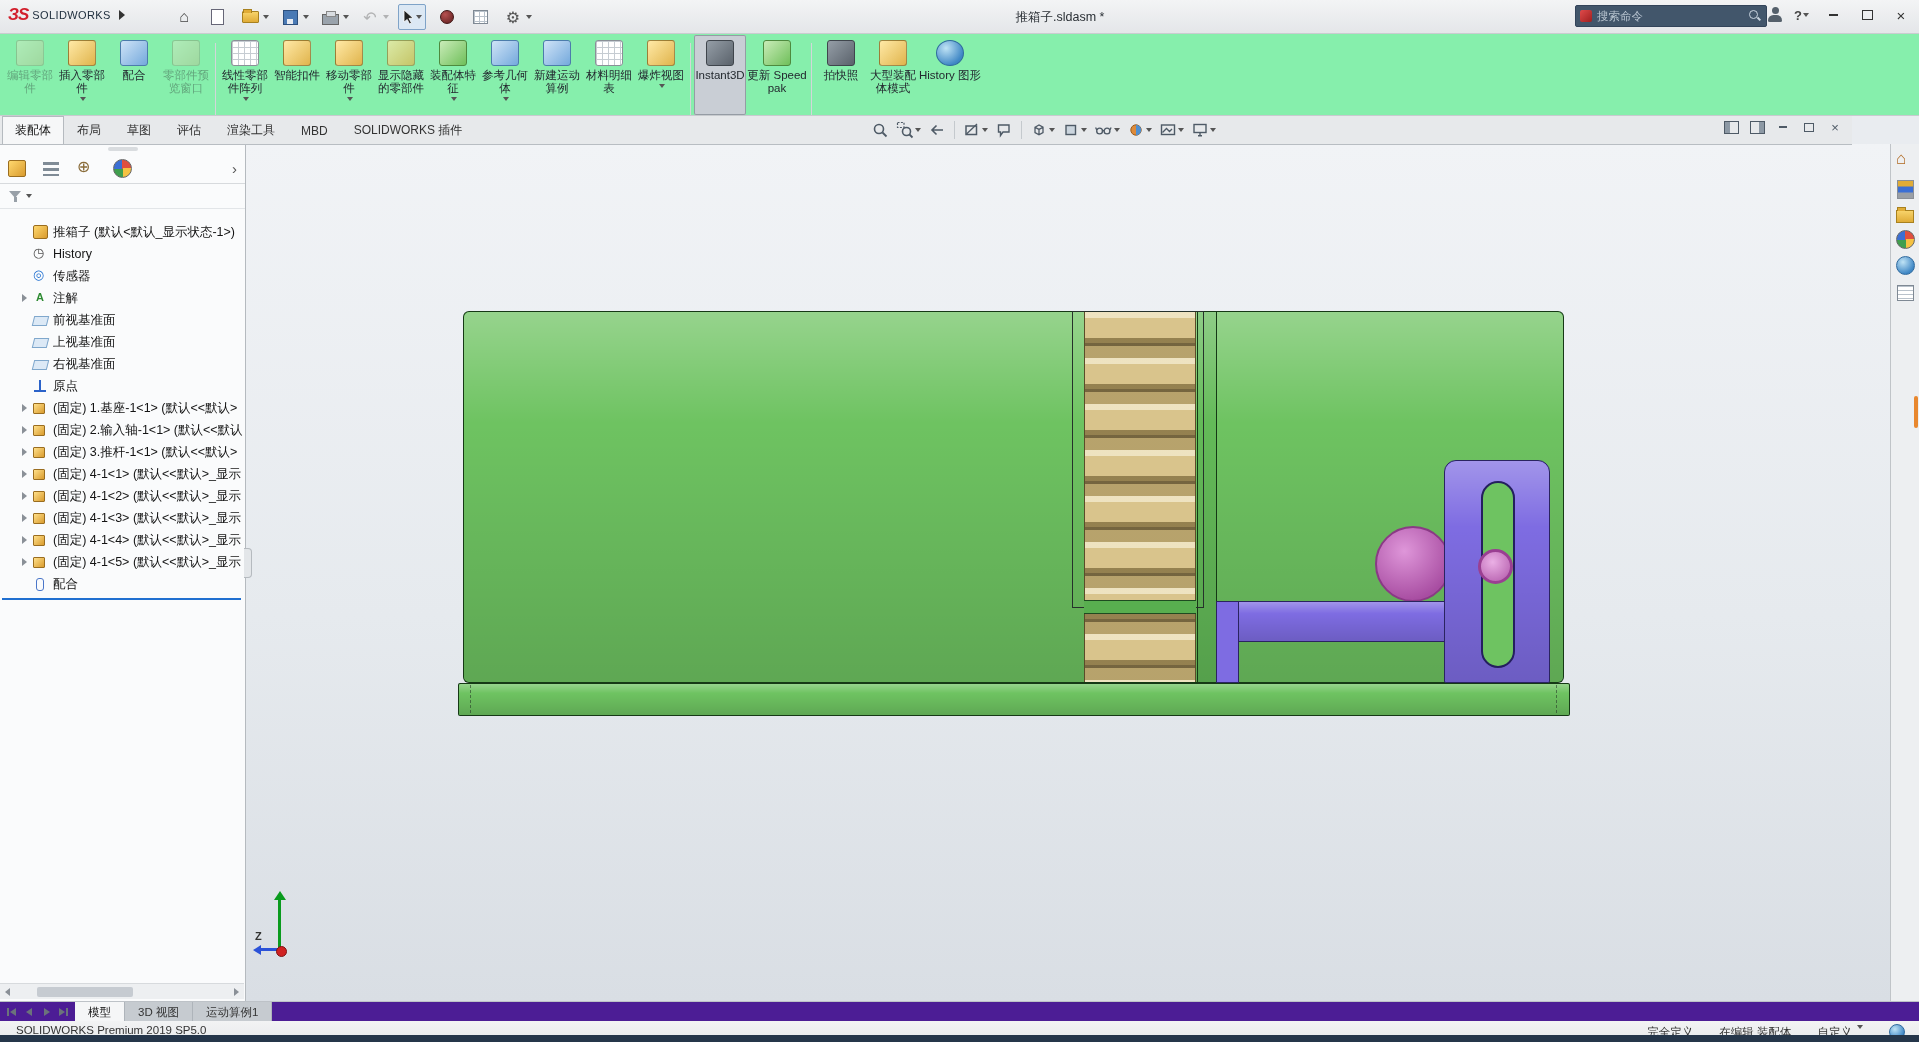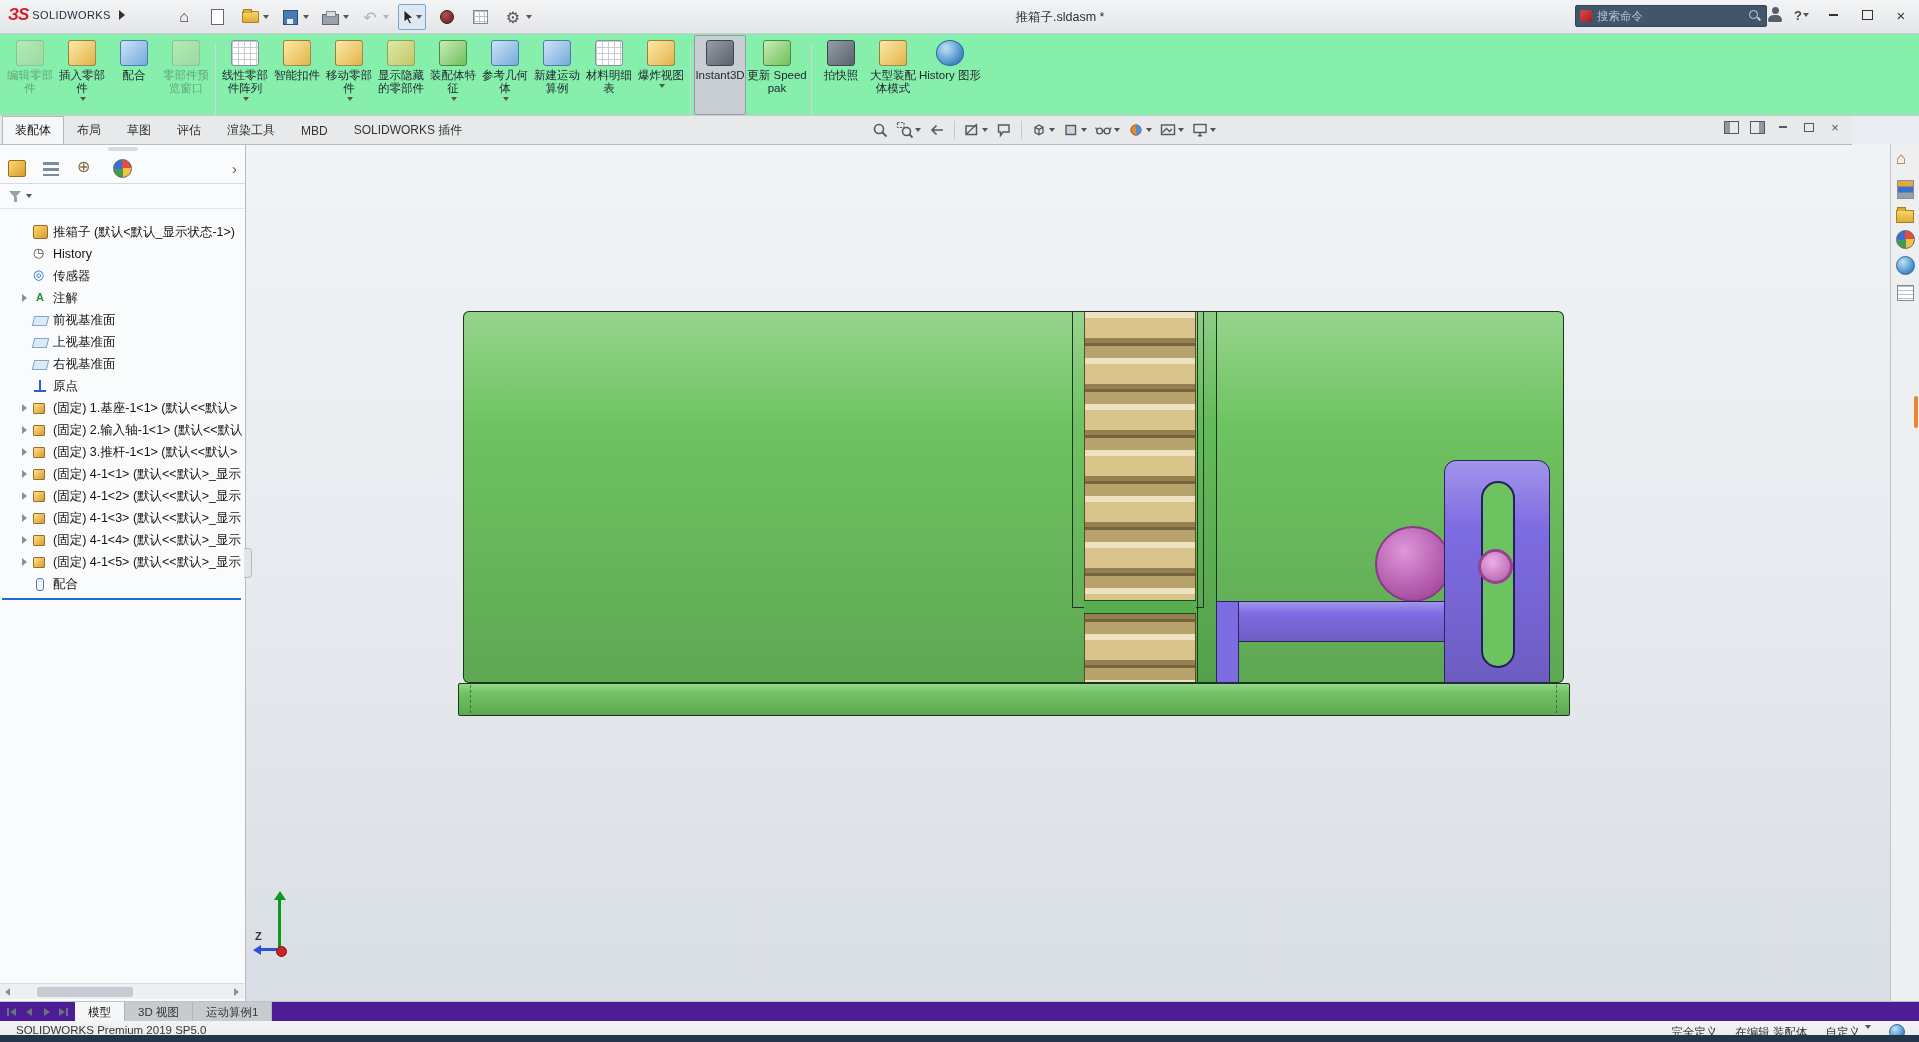--- a/index.html
+++ b/index.html
@@ -163,21 +163,21 @@
   .nv-le::before,.nv-re::before{content:"";position:absolute;top:1px;width:2px;height:8px;background:#6B737B}
   .nv-le::before{left:0}
   .nv-re i{border-left:6px solid #6B737B;left:1px}
   .nv-re::before{right:0}
   .dtab{padding:0 13px;display:flex;align-items:center;font-size:11.5px;color:#333;background:#C6CBD0;border-right:1px solid #AEB4BA}
   .dtab.active{background:#F5F6F7;color:#111}
 
   
   #statusbar{position:absolute;left:0;top:1021px;width:1919px;height:21px;background:linear-gradient(#F2F3F4,#E8EAEC)}
   .sb-left{position:absolute;left:16px;top:3px;font-size:11.5px;color:#333}
-  .sb-right{position:absolute;right:14px;top:3px;display:flex;align-items:center;gap:18px;font-size:11.5px;color:#333}
+  .sb-right{position:absolute;right:14px;top:3px;display:flex;align-items:center;gap:26px;font-size:11.5px;color:#333}
   .sb-custom{display:flex;gap:4px}
   .sb-globe{width:14px;height:14px;border-radius:50%;border:1px solid #2F6A9E;background:radial-gradient(circle at 35% 30%,#BFE3F5,#3F87C5 72%)}
   .sb-strip{position:absolute;left:0;bottom:0;width:100%;height:7px;background:#25364A}
 </style>
 </head>
 <body>
 
 <div id="titlebar">
   <div class="logo">
     <span class="logo-mark">ЗS</span>

